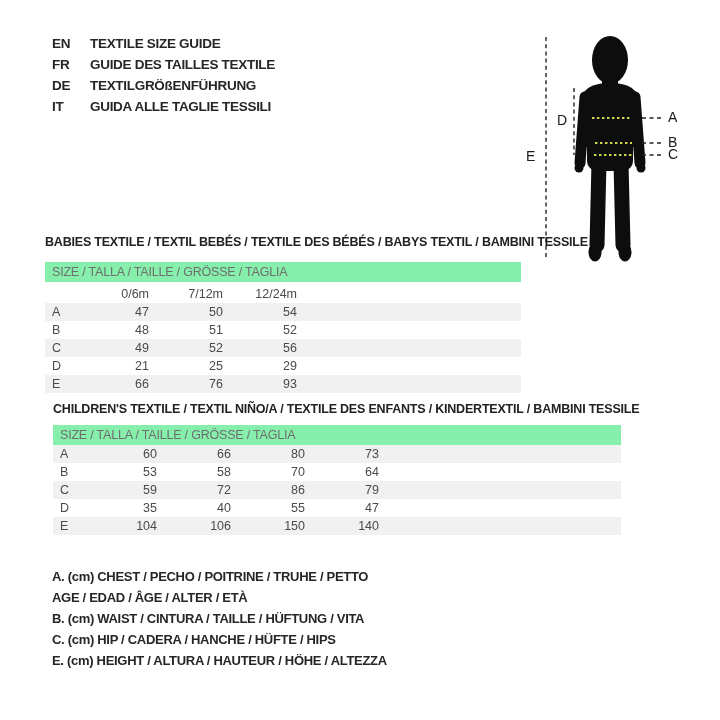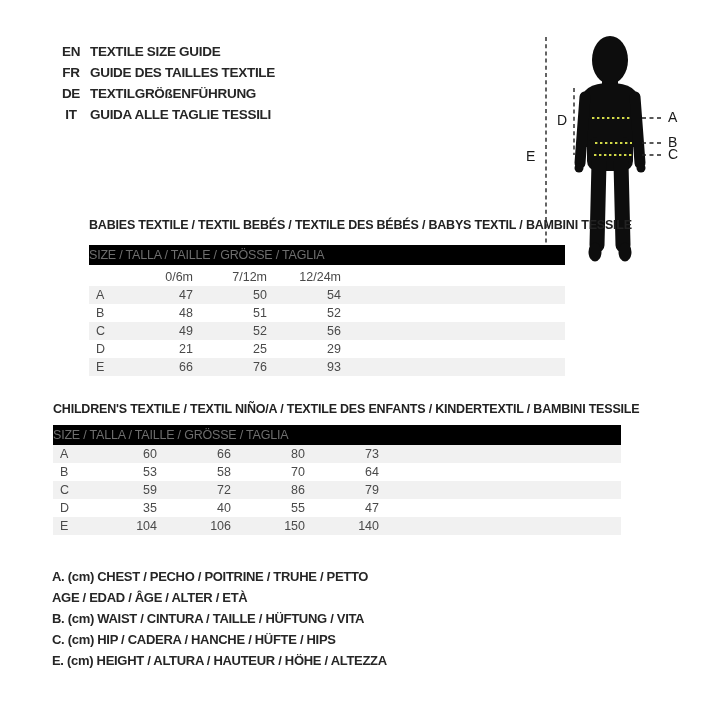--- a/index.html
+++ b/index.html
@@ -1,32 +1,32 @@
 <!DOCTYPE html>
 <html><head>
 <meta charset="utf-8">
 <style>
   html,body{margin:0;padding:0;}
   body{
     width:720px;height:720px;background:#ffffff;position:relative;
     font-family:"Liberation Sans", sans-serif;color:#2b2b2b;overflow:hidden;
   }
   
-  .lang-list{position:absolute;left:52px;top:41px;text-align:center;}
+  .lang-list{position:absolute;left:52px;top:33px;}
   .lang-row{display:flex;line-height:21px;font-weight:bold;font-size:13.5px;letter-spacing:-0.3px;color:#262626;white-space:nowrap;}
   .lang-code{width:38px;flex:0 0 38px;}
   
   .figure{position:absolute;left:520px;top:25px;width:170px;height:245px;}
   .fig-label{font-family:"Liberation Sans", sans-serif;font-size:14px;fill:#1a1a1a;}
   
   .tbl{position:absolute;font-size:12.5px;color:#4a4a4a;}
-  .tbl-babies{left:45px;top:219px;width:476px;margin-left:44px;}
+  .tbl-babies{left:45px;top:236px;width:476px;}
   .tbl-children{left:53px;top:403px;width:568px;}
   .tbl-title{font-weight:bold;font-size:12.5px;color:#222222;line-height:13px;white-space:nowrap;letter-spacing:-0.2px;}
-  .tbl-bar{height:20px;line-height:20px;background:#000000;color:#6e6e6e;font-size:12.5px;letter-spacing:-0.2px;box-sizing:border-box;white-space:nowrap;}
+  .tbl-bar{height:20px;line-height:20px;background:#86efac;color:#6e6e6e;padding-left:7px;font-size:12.5px;letter-spacing:-0.2px;box-sizing:border-box;white-space:nowrap;}
   .tbl-babies .tbl-bar{margin-top:13px;}
   .tbl-children .tbl-bar{margin-top:9px;}
   .tbl-row{display:flex;height:18px;line-height:18px;white-space:nowrap;}
   .tbl-row.head{margin-top:3px;}
   .tbl-row.striped{background:#f1f1f1;}
   .cell-label{width:30px;flex:0 0 30px;padding-left:7px;box-sizing:border-box;}
   .cell{width:74px;flex:0 0 74px;text-align:right;}
   
   .legend{position:absolute;left:52px;top:566px;font-weight:bold;font-size:13px;line-height:21px;letter-spacing:-0.3px;color:#262626;}
   .legend div{white-space:nowrap;}

